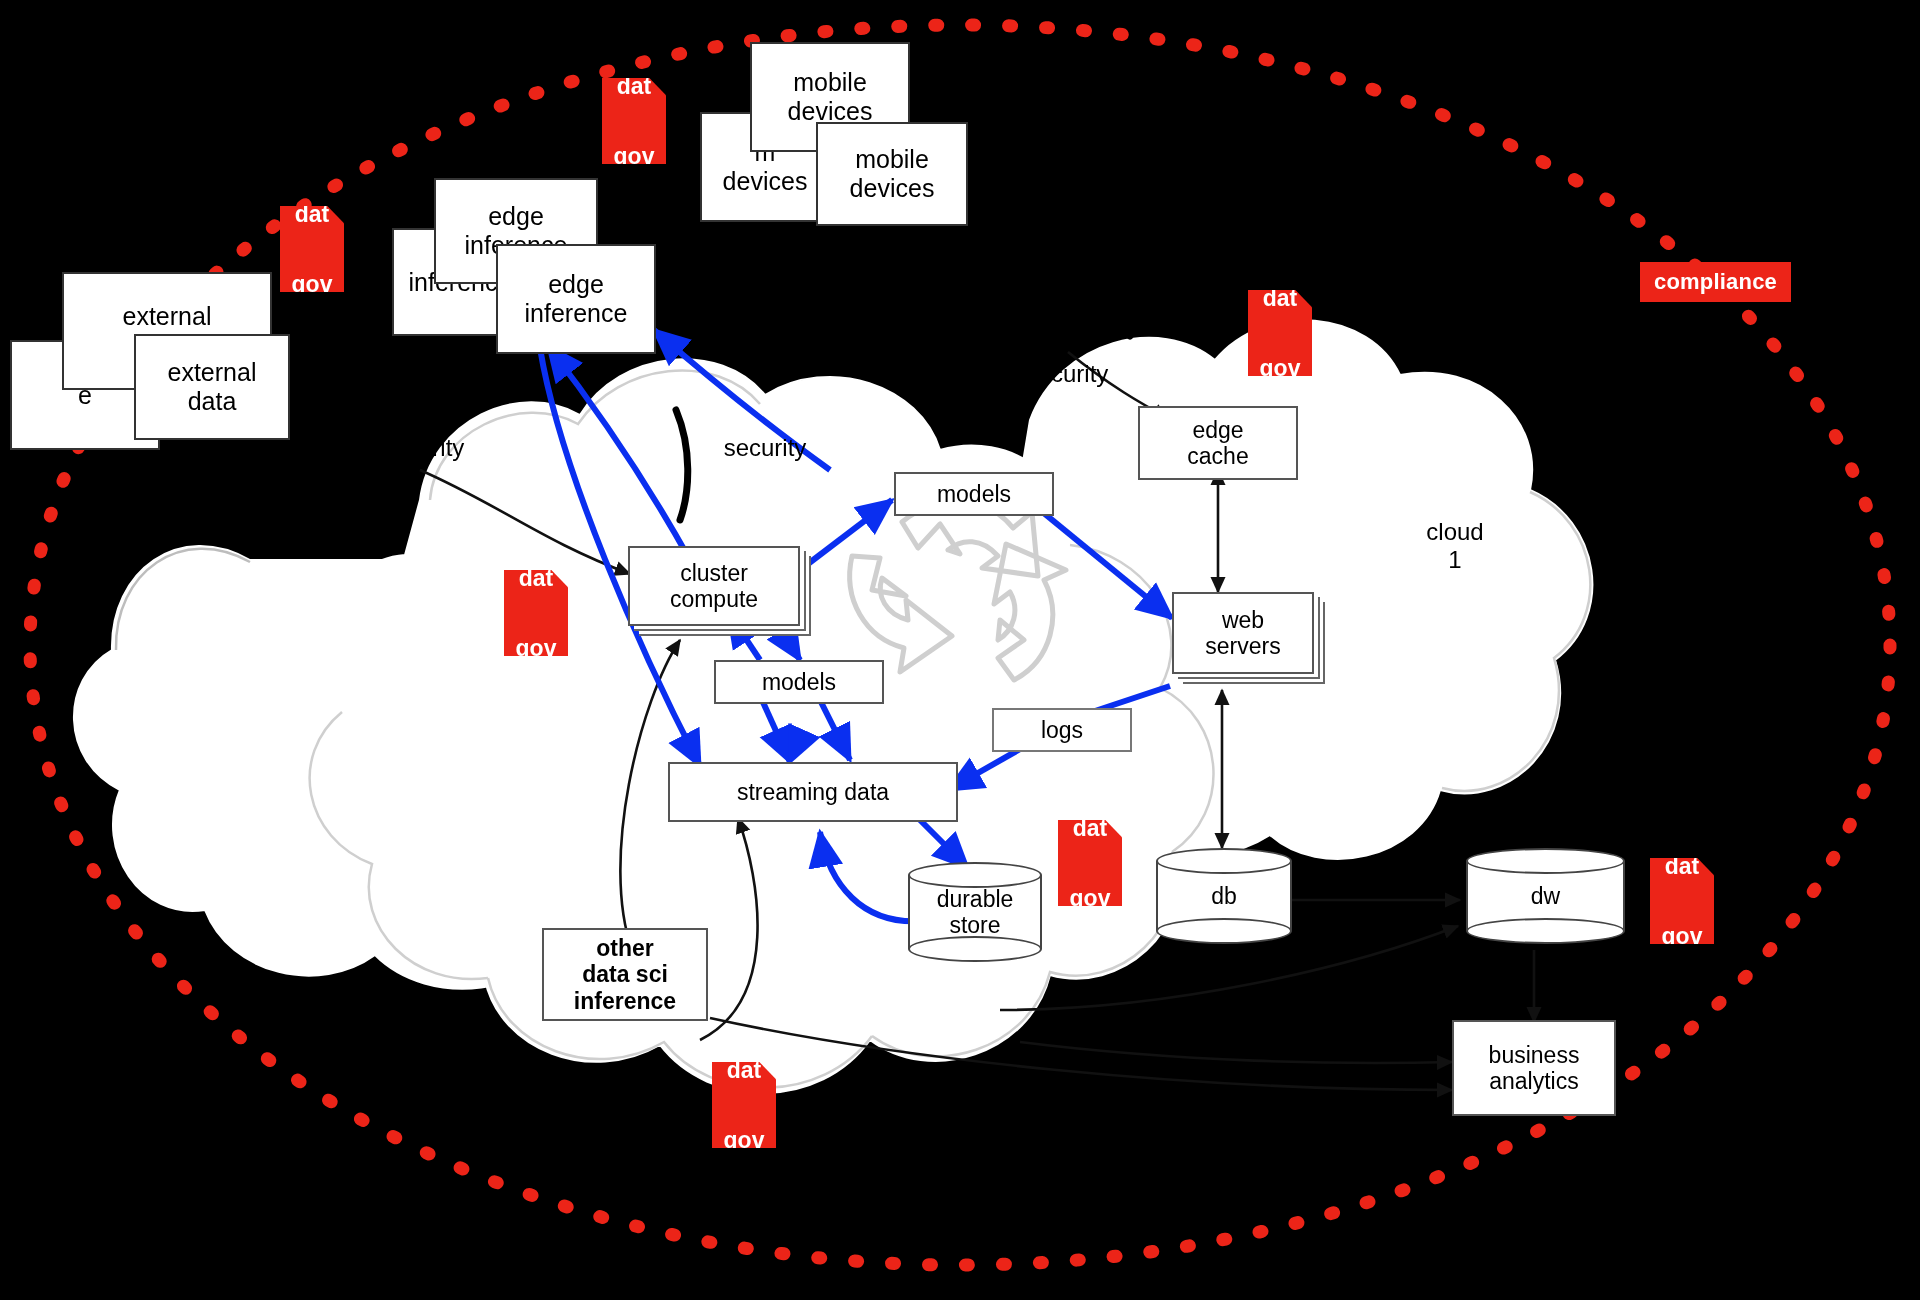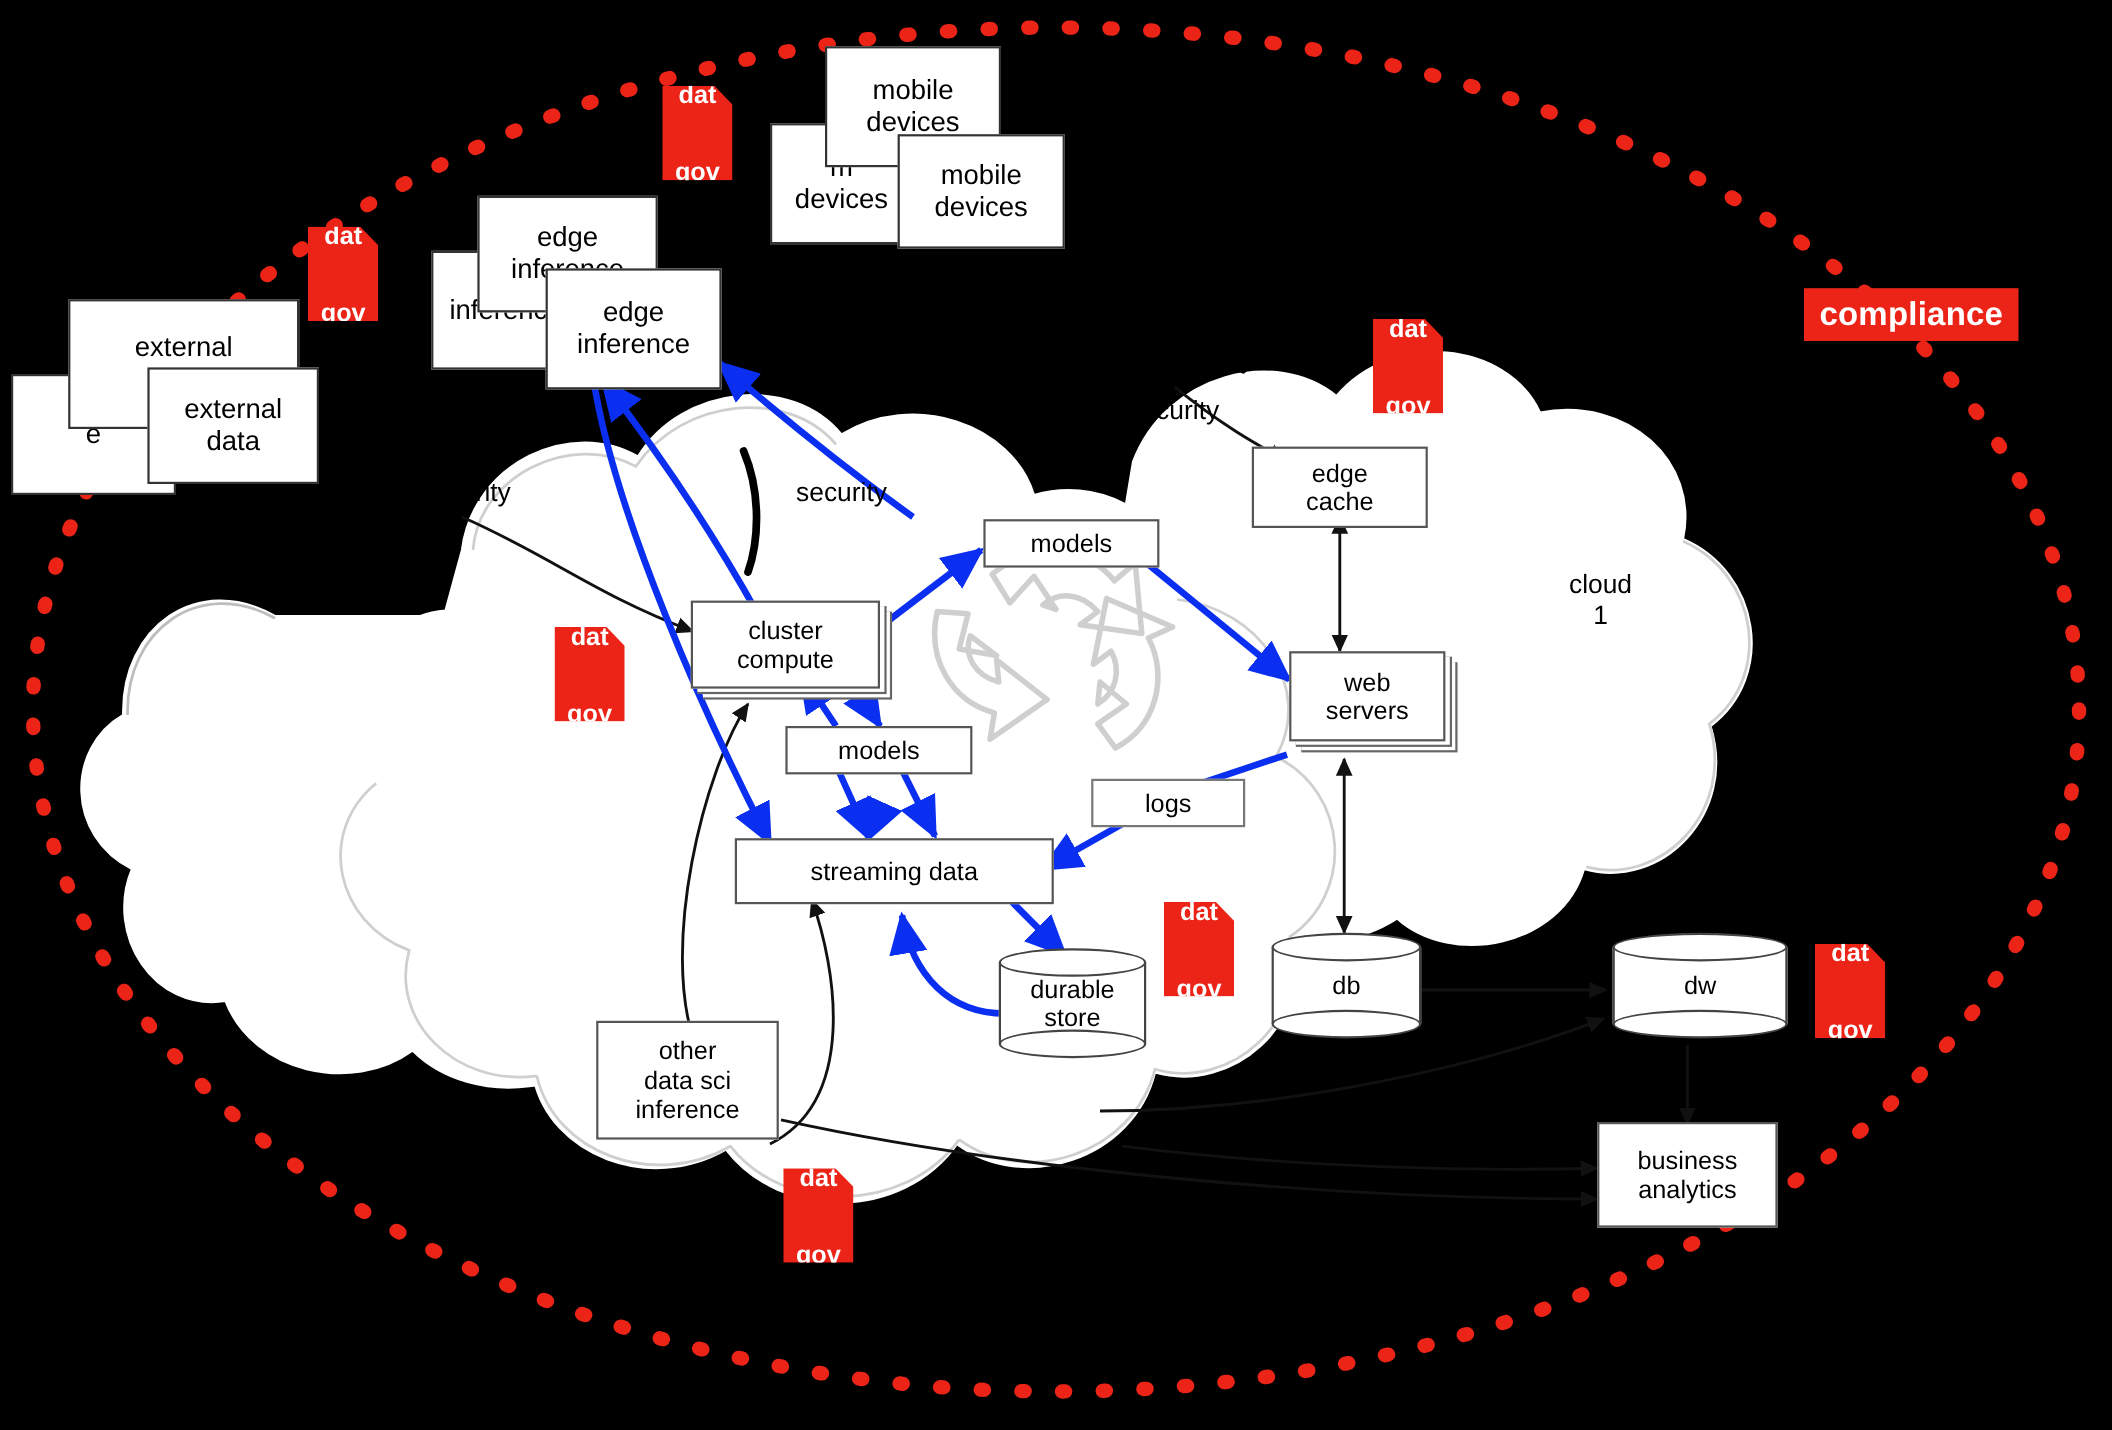--- a/index.html
+++ b/index.html
@@ -16,21 +16,21 @@
   .paper{position:absolute;background:#fff;border:2px solid #333;
          display:flex;align-items:center;justify-content:center;text-align:center;
          color:#000;font-size:25px;line-height:1.15;box-sizing:border-box;}
 
   .datgov{position:absolute;width:64px;height:86px;background:#ec2418;color:#fff;
           font-weight:bold;font-size:23px;line-height:1.05;z-index:60;
           display:flex;flex-direction:column;align-items:center;justify-content:center;
           clip-path:polygon(0 0, 74% 0, 100% 20%, 100% 100%, 0 100%);gap:45px;}
   .datgov span{display:block;}
   .compliance{position:absolute;background:#ec2418;color:#fff;font-weight:bold;
-              font-size:30px;padding:7px 14px;z-index:60;letter-spacing:.2px;}
+              font-size:22px;padding:7px 14px;z-index:60;letter-spacing:.2px;}
 
   .lbl{position:absolute;color:#000;font-size:24px;z-index:40;text-align:center;line-height:1.15;}
 
   .cyl{position:absolute;z-index:30;}
   .cyl .body{position:absolute;left:0;right:0;top:13px;bottom:13px;background:#fff;
              border-left:2px solid #444;border-right:2px solid #444;}
   .cyl .top{position:absolute;left:0;right:0;top:0;height:26px;background:#fff;
             border:2px solid #444;border-radius:50%;box-sizing:border-box;}
   .cyl .bot{position:absolute;left:0;right:0;bottom:0;height:26px;background:#fff;
             border:2px solid #444;border-radius:50%;box-sizing:border-box;}
@@ -253,21 +253,21 @@
   </div>
 
   <div class="node" style="left:668px;top:762px;width:290px;height:60px;">
     <span>streaming data</span>
   </div>
 
   <div class="node thin" style="left:992px;top:708px;width:140px;height:44px;">
     <span>logs</span>
   </div>
 
-  <div class="node" style="left:542px;top:928px;width:166px;height:108px;">
+  <div class="node" style="left:542px;top:928px;width:166px;height:93px;font-weight:bold;">
     <div>
       <div>other</div>
       <div>data sci</div>
       <div>inference</div>
     </div>
   </div>
 
   <div class="node" style="left:1138px;top:406px;width:160px;height:74px;">
     <div>
       <div>edge</div>

